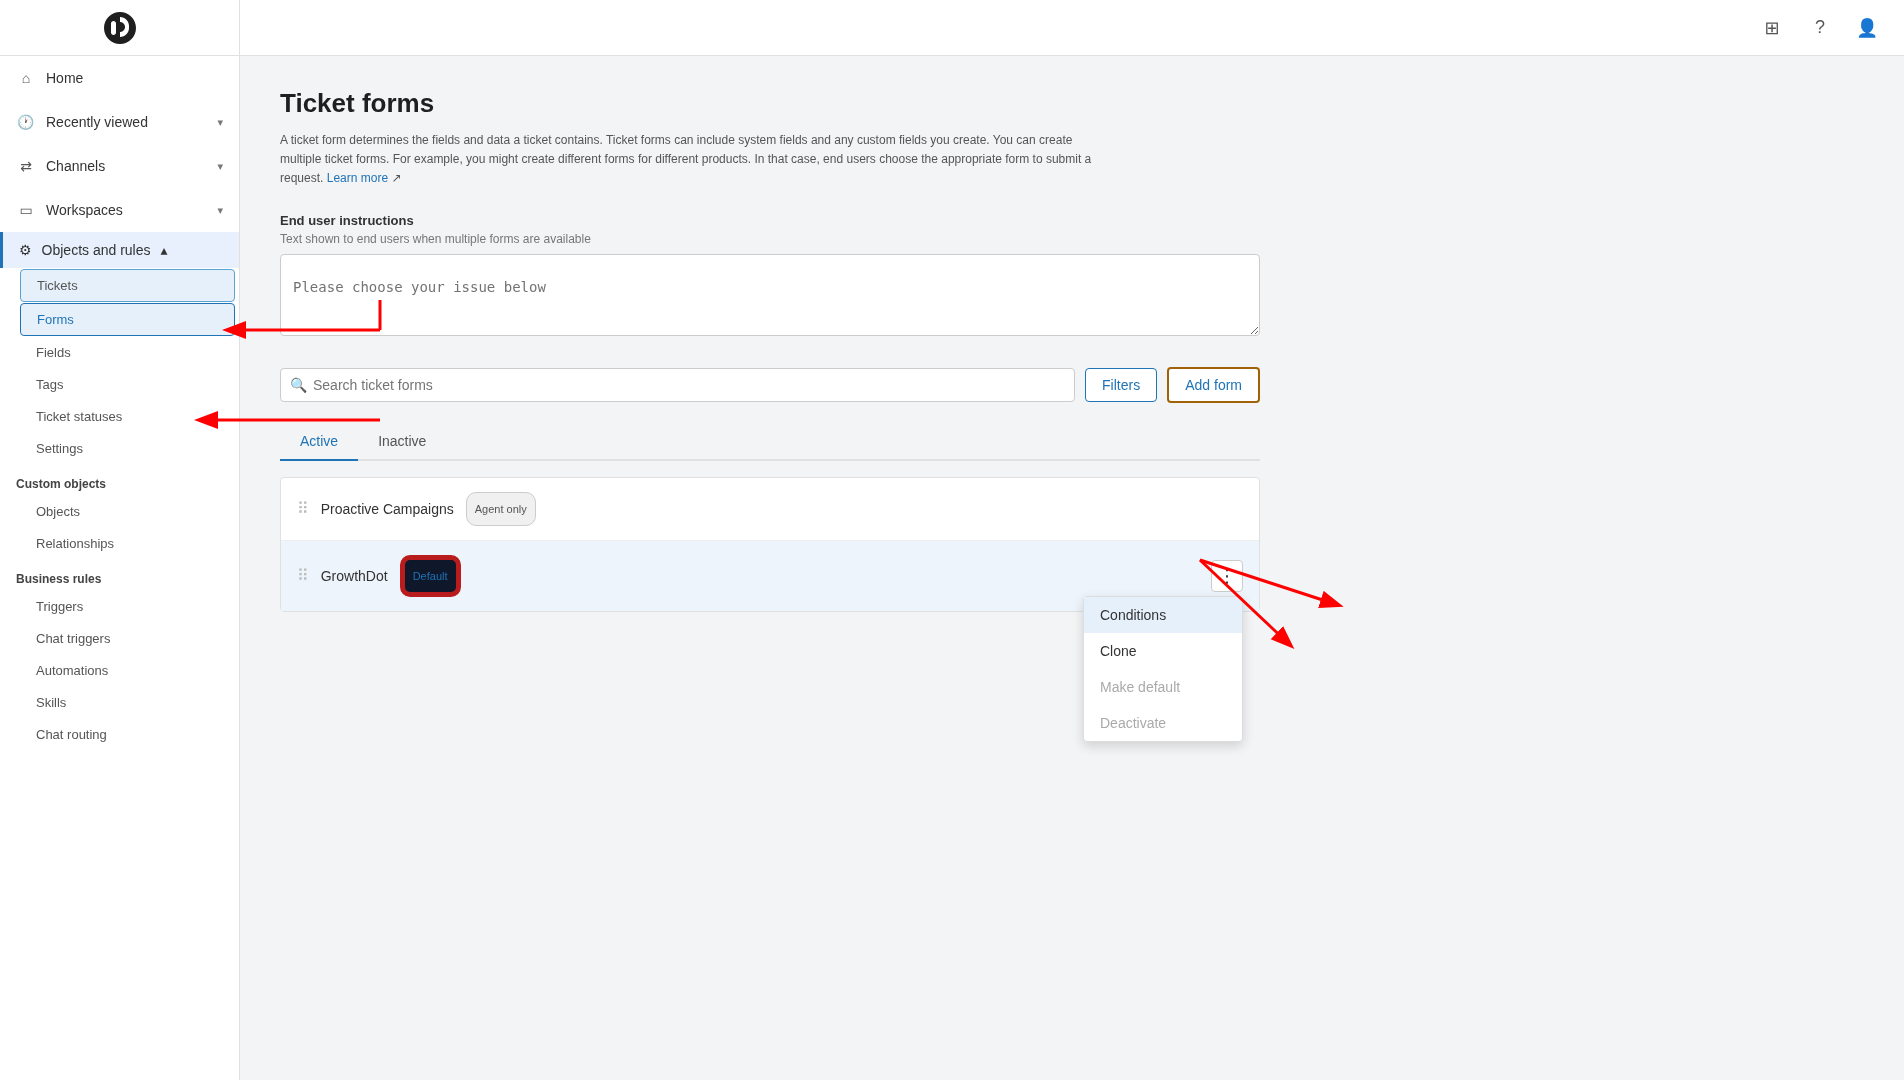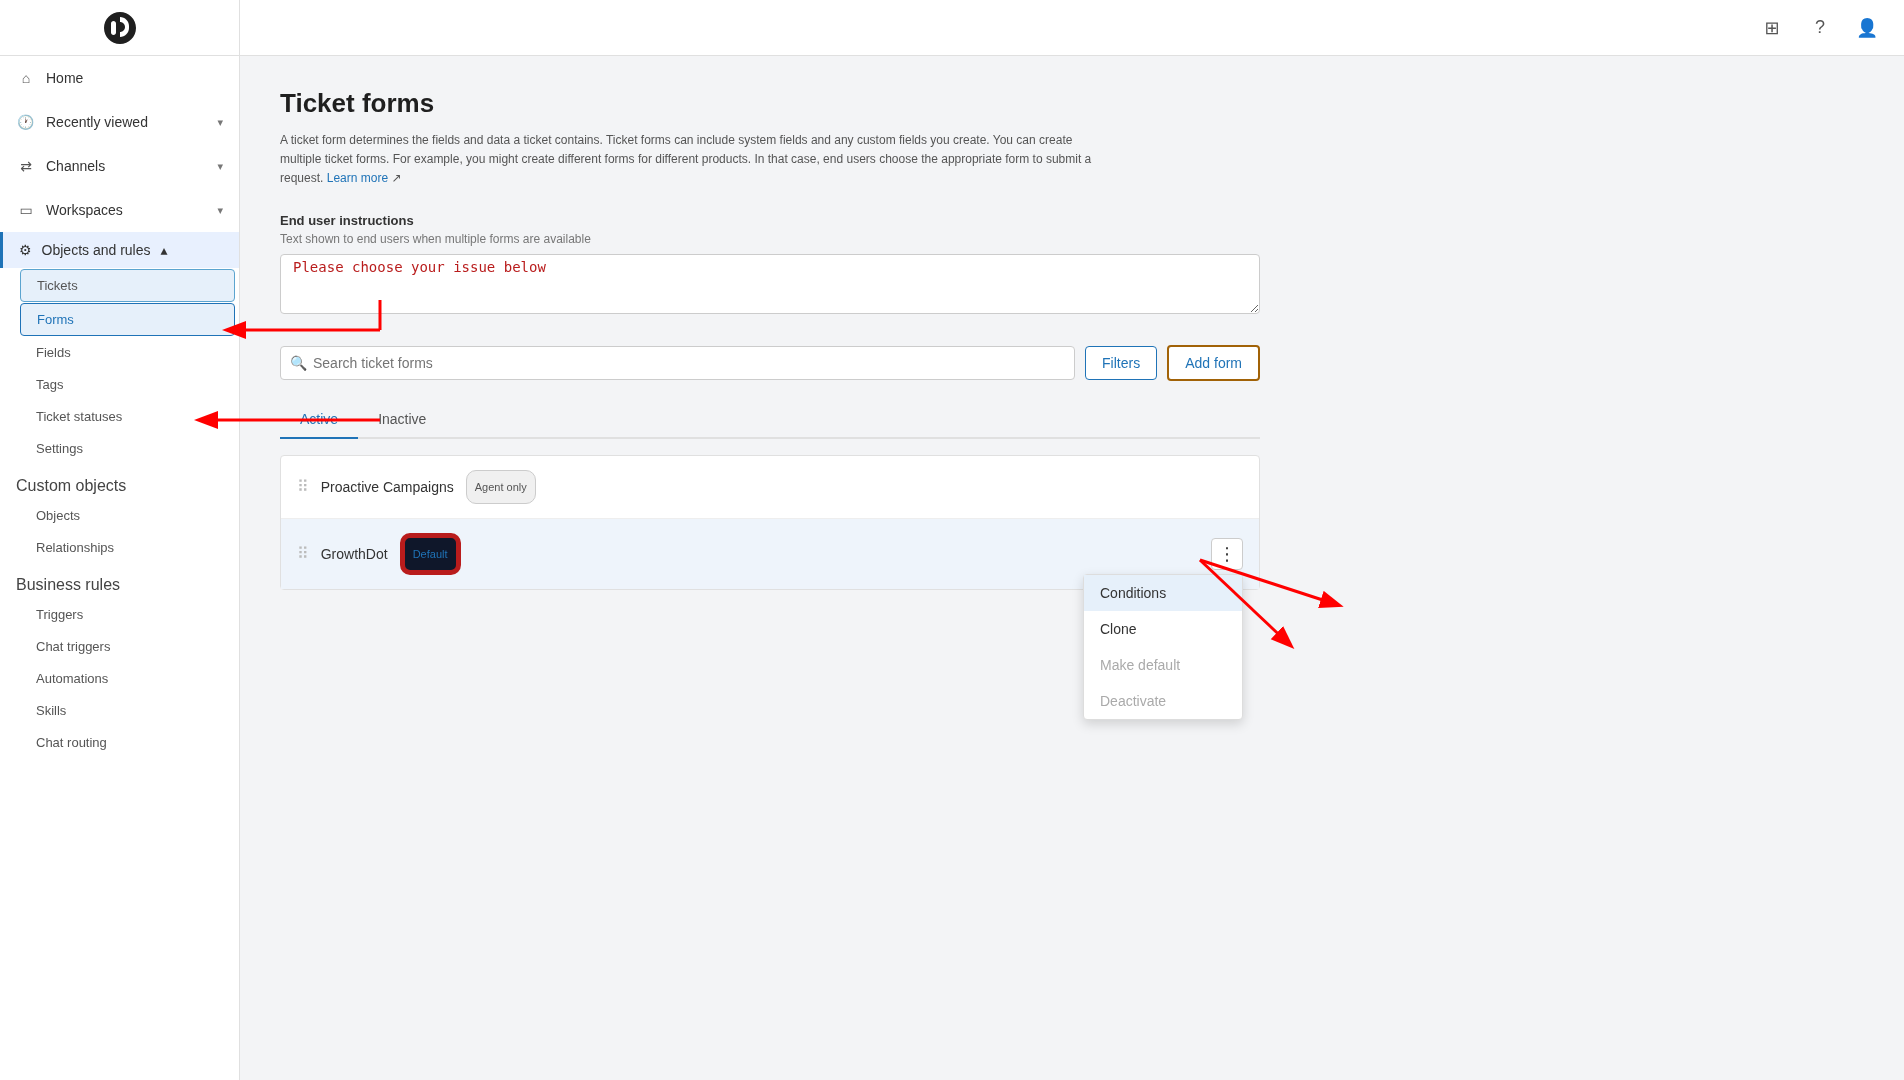--- a/index.html
+++ b/index.html
@@ -93,22 +93,22 @@
       color: #1f73b7;
       font-weight: 500;
     }
     .nav-sub-item.highlighted-sub {
       background: #e6f0fa;
       border: 1px solid #5ba4cf;
     }
 
     .nav-group-label {
       padding: 12px 16px 4px 16px;
-      font-size: 16px;
-      font-weight: 400;
+      font-size: 12px;
+      font-weight: 700;
       color: #444;
       text-transform: none;
     }
 
     
     .main {
       flex: 1;
       display: flex;
       flex-direction: column;
       overflow: hidden;
@@ -164,23 +164,23 @@
     .section-sublabel {
       font-size: 12px;
       color: #777;
       margin-bottom: 8px;
     }
     .end-user-textarea {
       width: 100%;
       max-width: 980px;
       border: 1px solid #ccc;
       border-radius: 4px;
-      padding: 4px 12px;
-      font-size: 14px;
-      color: #b91c1c;
+      padding: 24px 12px;
+      font-size: 14px;
+      color: #737373;
       resize: vertical;
       min-height: 60px;
       outline: none;
       margin-bottom: 28px;
     }
 
     .toolbar-row {
       display: flex;
       align-items: center;
       gap: 10px;

